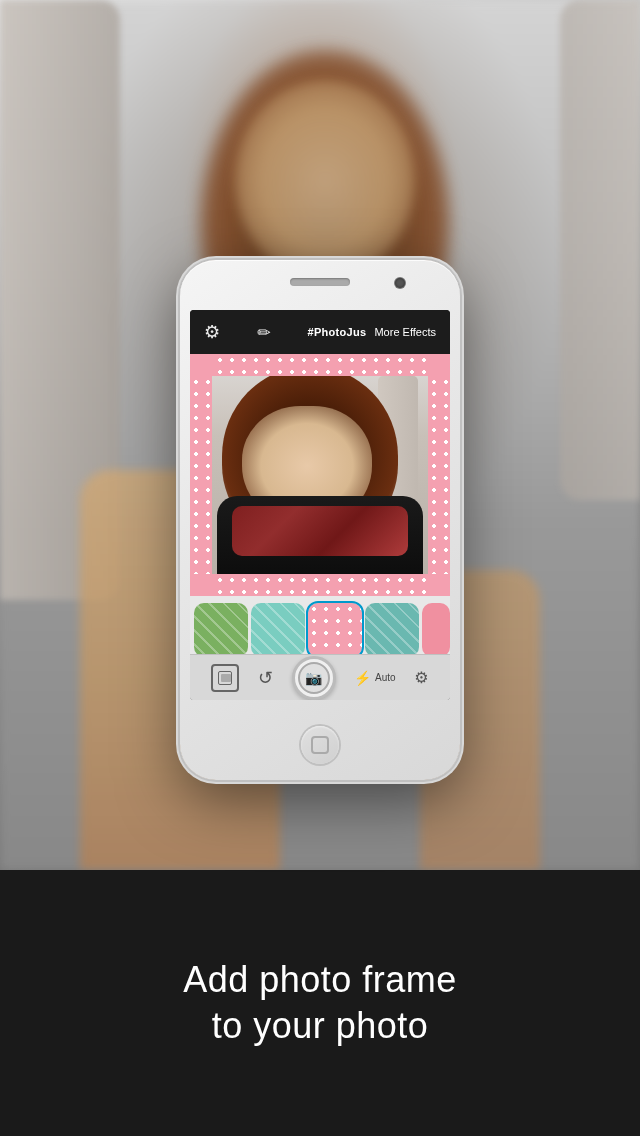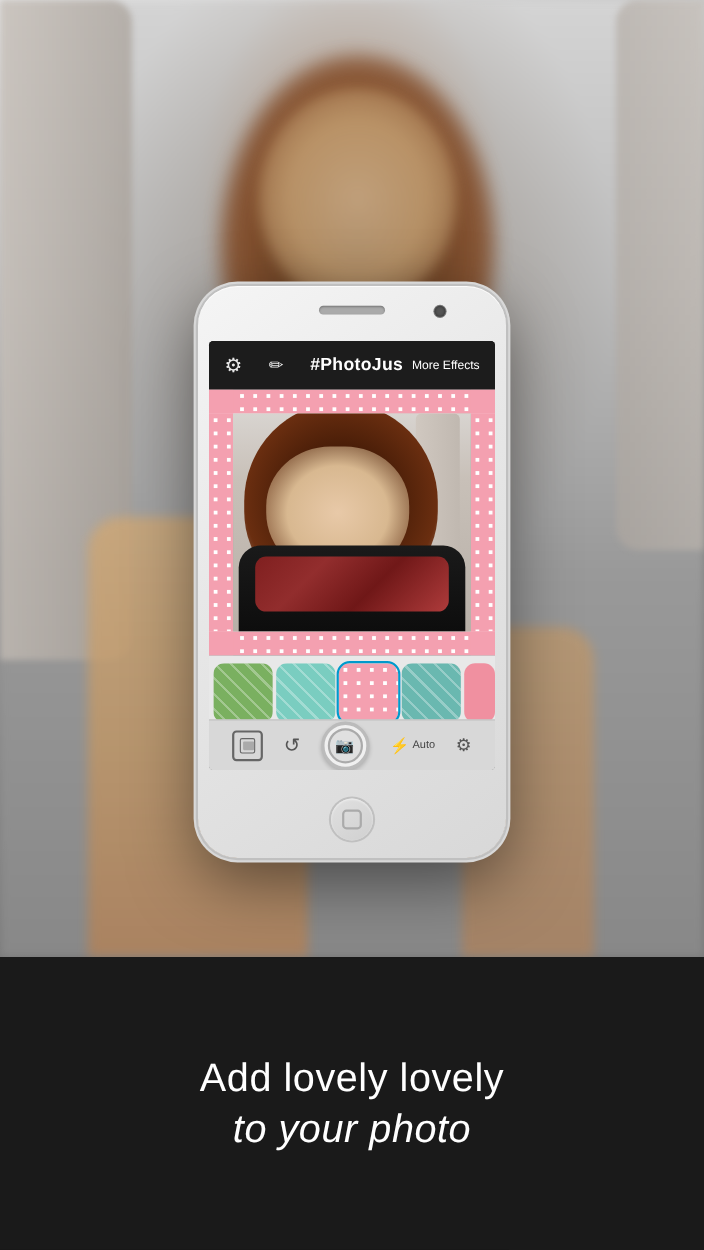--- a/index.html
+++ b/index.html
@@ -171,21 +171,21 @@
     }
 
     .toolbar-pencil {
       color: #fff;
       font-size: 16px;
       opacity: 0.9;
     }
 
     .toolbar-hashtag {
       color: #fff;
-      font-size: 16px;
+      font-size: 11px;
       font-weight: 600;
       letter-spacing: 0.3px;
     }
 
     .toolbar-more-effects {
       color: #fff;
       font-size: 11px;
       font-weight: 500;
       text-align: center;
     }
@@ -508,21 +508,20 @@
       letter-spacing: 0.5px;
       text-align: center;
     }
 
     .caption-line2 {
       color: #ffffff;
       font-size: 36px;
       font-weight: 300;
       letter-spacing: 0.5px;
       text-align: center;
-      font-style: italic;
     }
 
     
     .frame-corner {
       position: absolute;
       width: 22px;
       height: 22px;
       background: #f4a0b0;
     }
 
@@ -543,21 +542,21 @@
   <div class="bg-blur-overlay"></div>
   <div class="bg-tree-left"></div>
   <div class="bg-tree-right"></div>
   <div class="bg-hair"></div>
   <div class="bg-face"></div>
   <div class="bg-hand"></div>
   <div class="bg-hand-right"></div>
 </div>
 
 <div class="caption-area">
-  <span class="caption-line1">Add lovely lovely</span>
+  <span class="caption-line1">Add photo frame</span>
   <span class="caption-line2">to your photo</span>
 </div>
 
 <div class="phone">
 
   <div class="phone-speaker"></div>
 
   <div class="phone-camera"></div>
 
   <div class="phone-screen">

